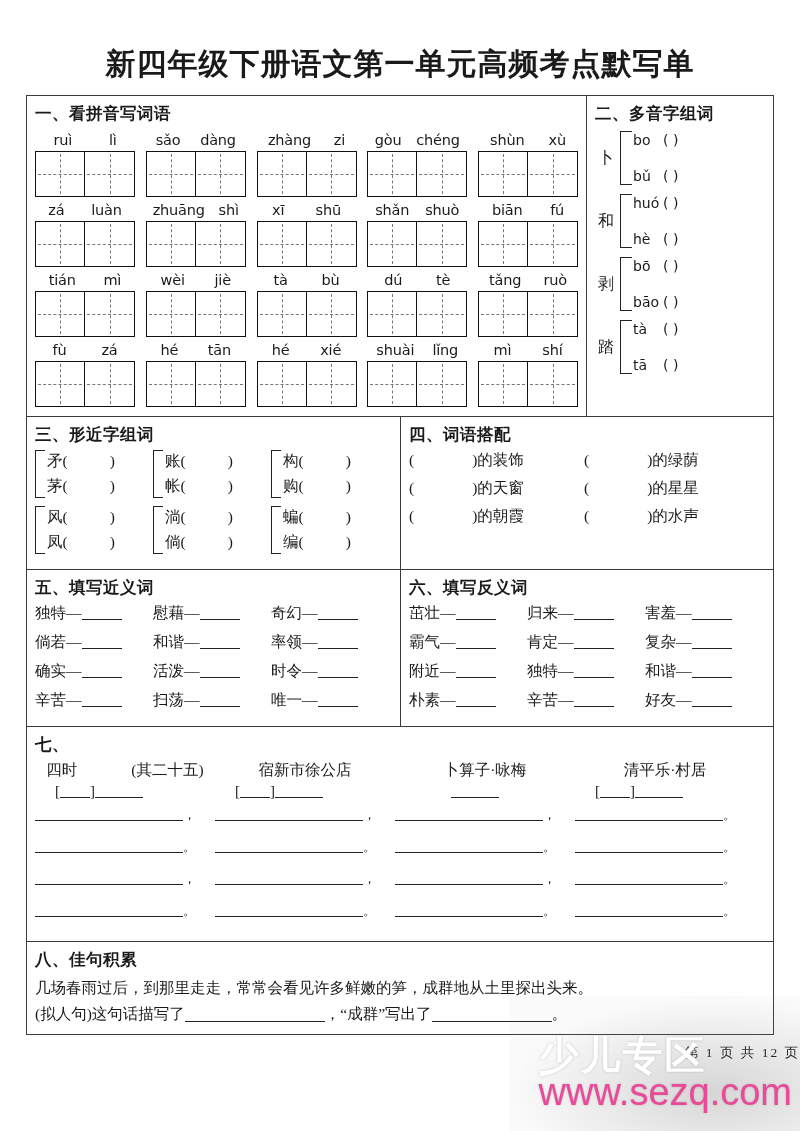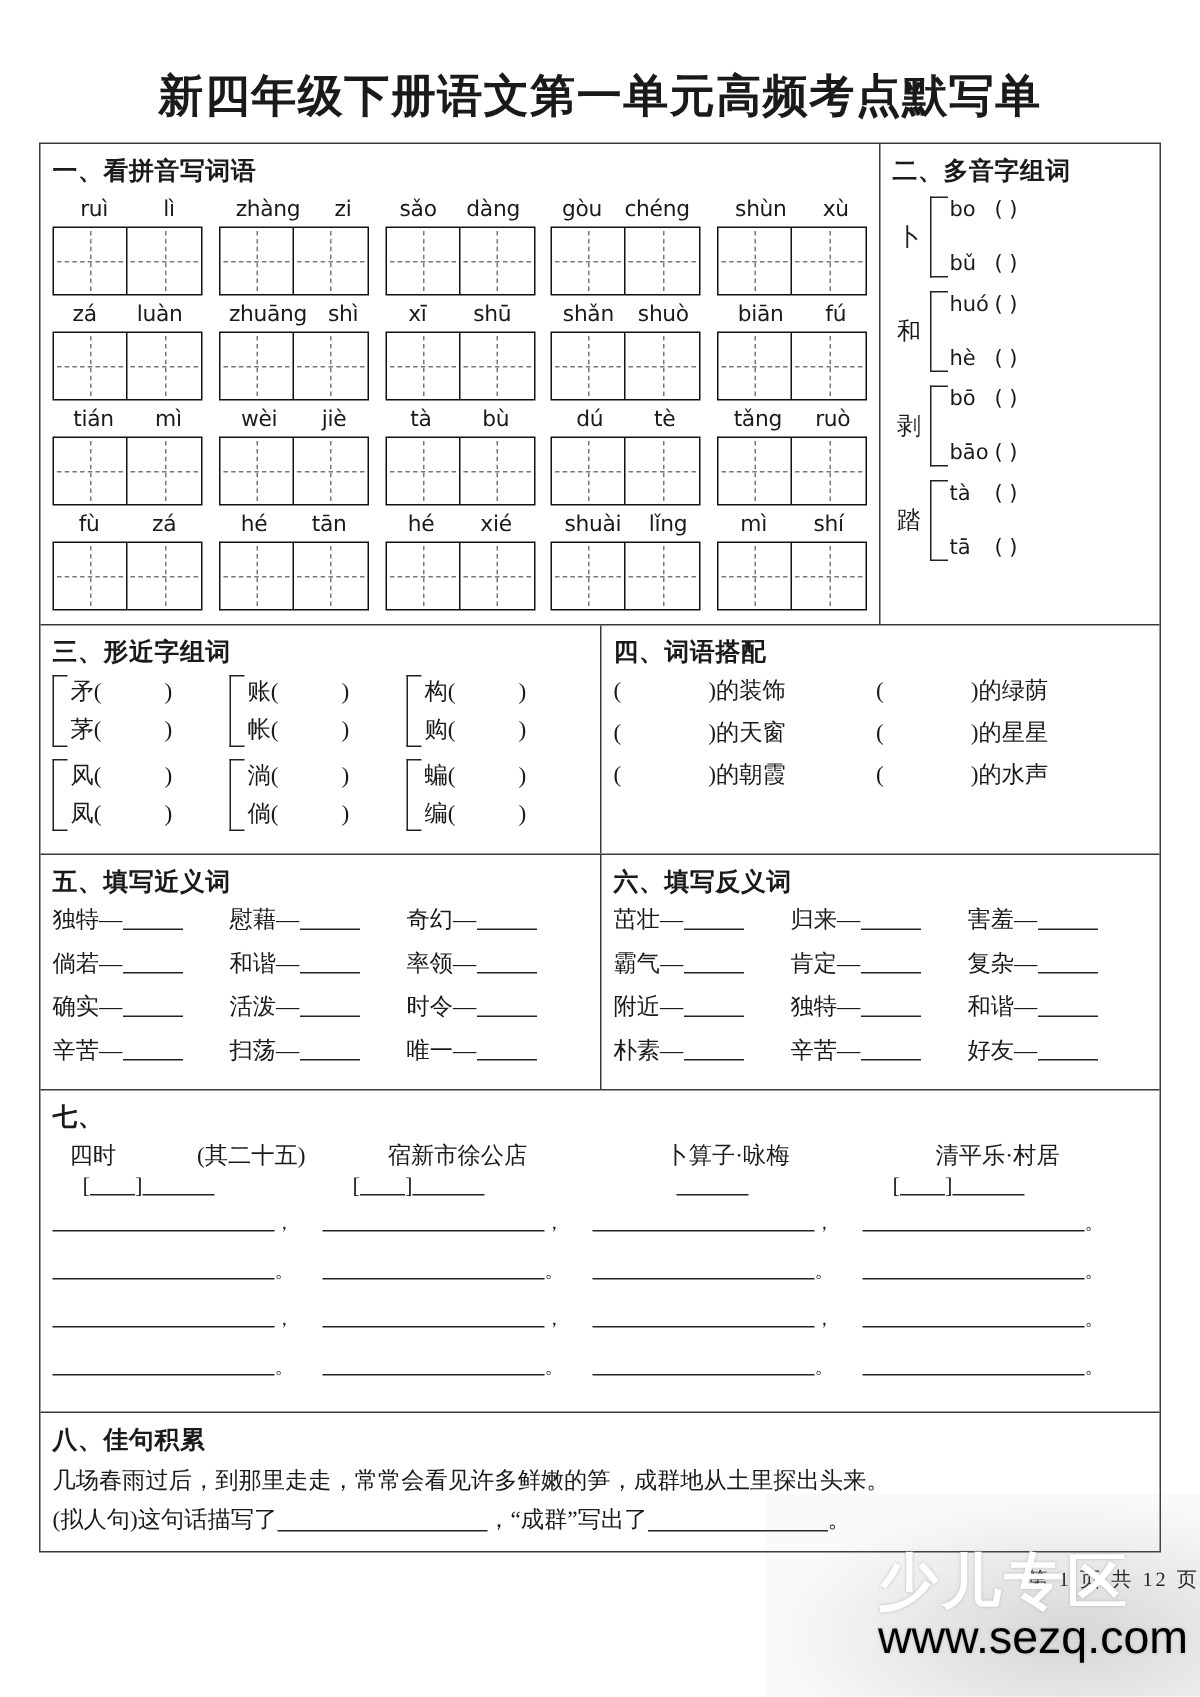--- a/index.html
+++ b/index.html
@@ -257,22 +257,22 @@
   .wm .wm-cn {
     font-size: 40px;
     font-weight: bold;
     color: #ffffff;
     letter-spacing: 2px;
     line-height: 40px;
     text-shadow: 0 0 2px rgba(140,140,140,0.55);
     font-family: "Liberation Sans", sans-serif;
   }
   .wm .wm-url {
-    font-size: 31px;
-    color: #000000;
+    font-size: 38px;
+    color: #ec4899;
     line-height: 34px;
     font-family: "Liberation Sans", sans-serif;
     text-shadow: 0 0 2px rgba(140,140,140,0.55);
   }
   .wm-shade {
     position: absolute;
     right: 0; bottom: 0;
     width: 290px; height: 135px;
     background: radial-gradient(ellipse at 70% 70%, rgba(120,120,120,0.30), rgba(160,160,160,0.05) 70%);
     pointer-events: none;
@@ -299,32 +299,32 @@
                   <span>ruì</span>
                   <span>lì</span>
                 </div>
                 <div class="tzg">
                   <div class="c"></div>
                   <div class="c"></div>
                 </div>
               </div>
               <div class="pygroup">
                 <div class="pyline">
+                  <span>sǎo</span>
+                  <span>dàng</span>
+                </div>
+                <div class="tzg">
+                  <div class="c"></div>
+                  <div class="c"></div>
+                </div>
+              </div>
+              <div class="pygroup">
+                <div class="pyline">
                   <span>zhàng</span>
                   <span>zi</span>
-                </div>
-                <div class="tzg">
-                  <div class="c"></div>
-                  <div class="c"></div>
-                </div>
-              </div>
-              <div class="pygroup">
-                <div class="pyline">
-                  <span>sǎo</span>
-                  <span>dàng</span>
                 </div>
                 <div class="tzg">
                   <div class="c"></div>
                   <div class="c"></div>
                 </div>
               </div>
               <div class="pygroup">
                 <div class="pyline">
                   <span>gòu</span>
                   <span>chéng</span>

